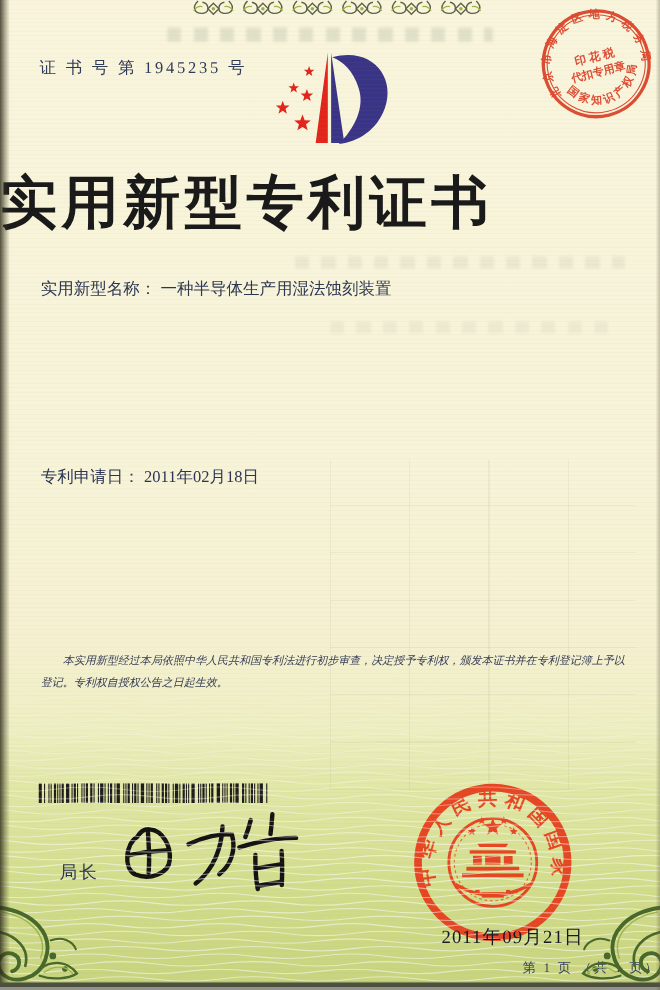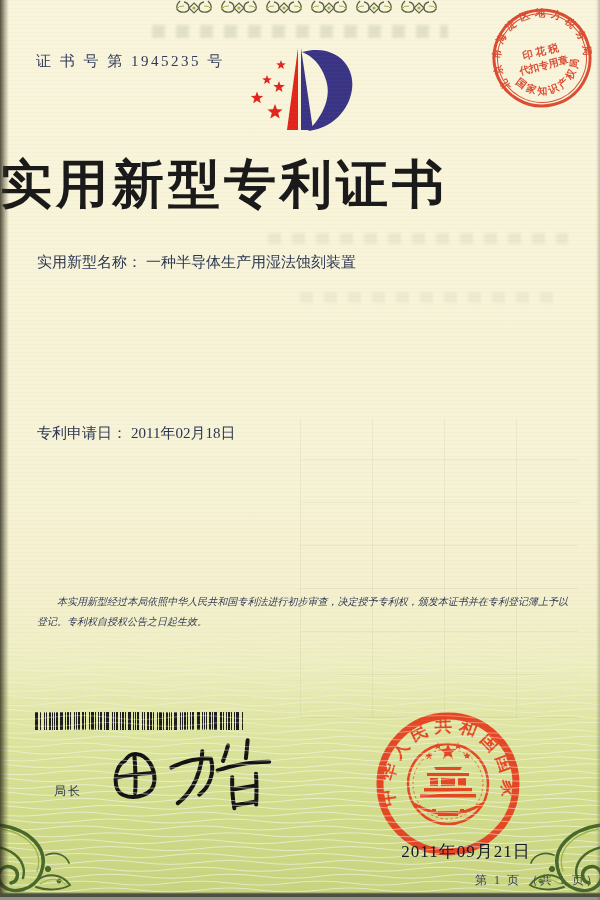--- a/index.html
+++ b/index.html
@@ -25,21 +25,21 @@
 
   .field{position:absolute;left:37px;font-size:15px;color:#2c3652;white-space:nowrap;}
   .f0{top:253px}.f1{top:305px}.f2{top:356px}.f3{top:424px}.f4{top:460px}.f5{top:511px}
   .field .fvalue{margin-left:4px;}
 
   .body-text{position:absolute;left:37px;right:32px;top:544px;
     font-size:10px;line-height:19.6px;color:#333a55;text-align:justify;font-style:italic;margin-top:48px;}
   .body-text p{margin:0;text-indent:2em;}
 
   .barcode{position:absolute;left:35px;top:712px;}
-  .chief{position:absolute;left:54px;top:783px;font-size:12px;color:#2c3652;letter-spacing:2px;}
+  .chief{position:absolute;left:54px;top:783px;font-size:16px;color:#2c3652;letter-spacing:2px;}
   .signature{position:absolute;left:98px;top:726px;}
   .seal-big{position:absolute;left:374px;top:708px;opacity:.92;}
   .issue-date{position:absolute;left:378px;top:840px;width:176px;text-align:center;
     font-size:17px;color:#141a26;letter-spacing:1px;}
   .page-footer{position:absolute;left:0;right:0;top:872px;text-align:right;
     font-size:12px;letter-spacing:2px;color:#37425d;padding-left:48px;}
 
   .tax-stamp{position:absolute;left:486px;top:2px;transform:rotate(-14deg);opacity:.9;}
   .logo{position:absolute;left:238px;top:40px;}
   .top-border{position:absolute;left:172px;top:0;}

